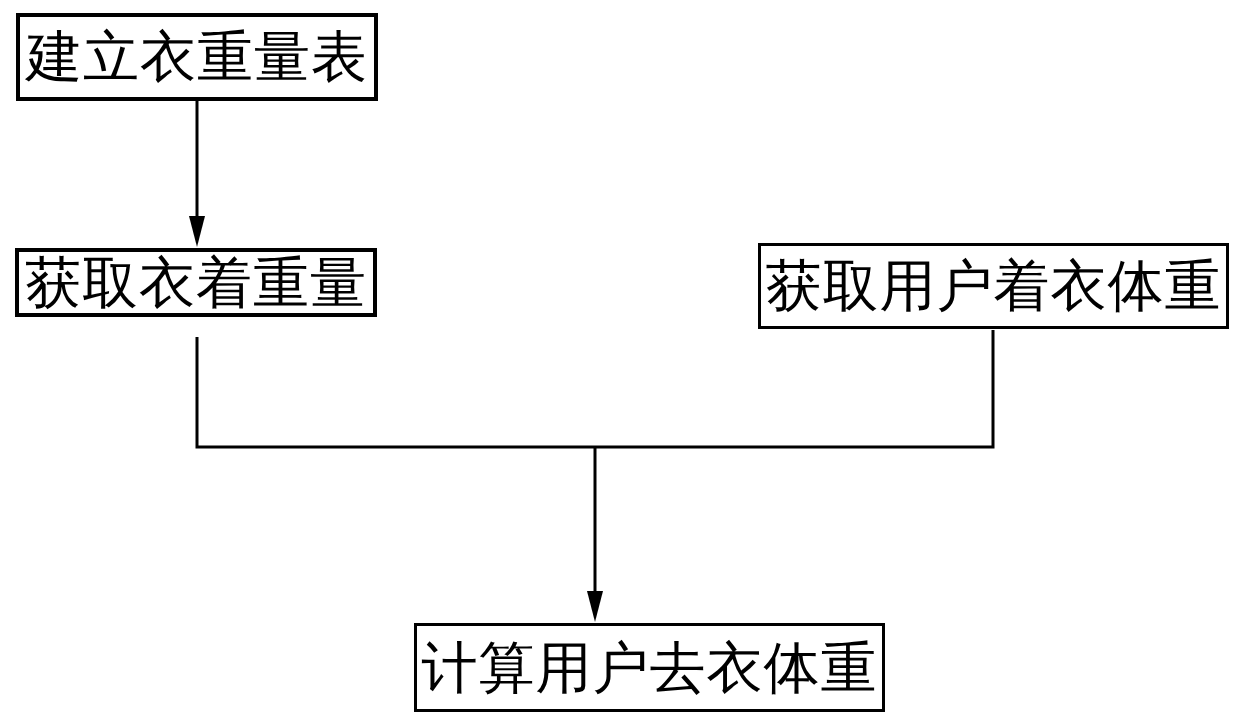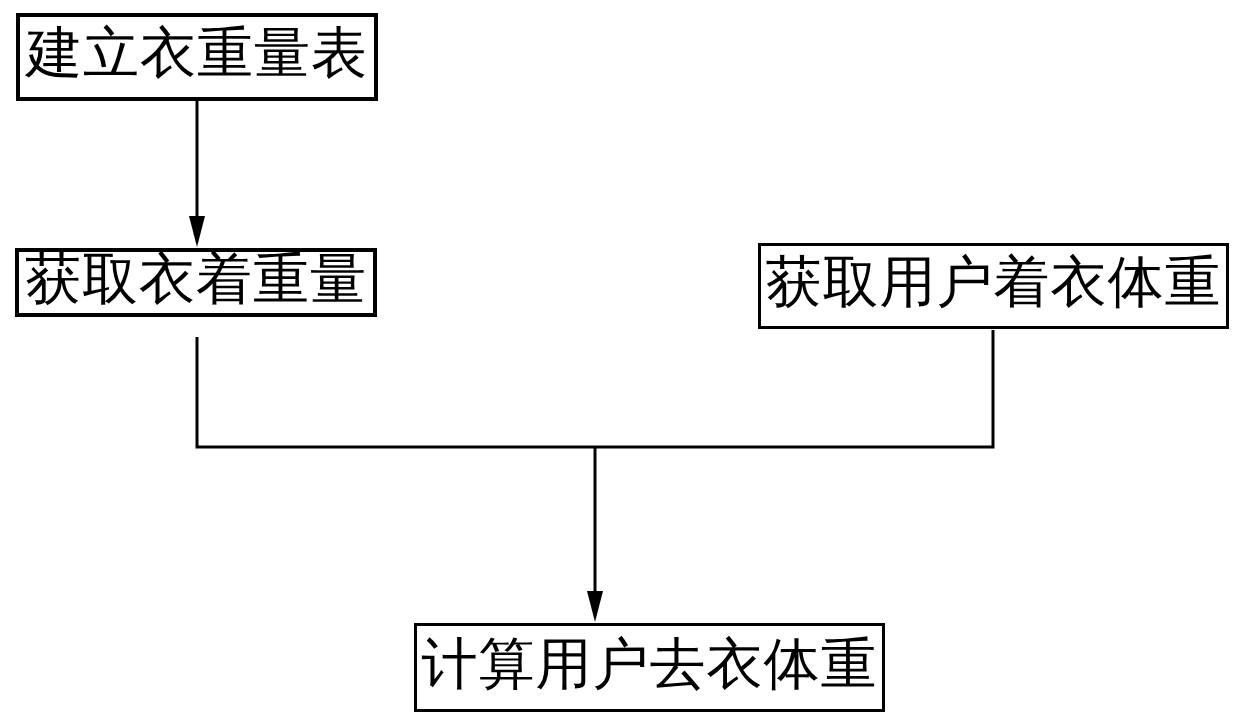--- a/index.html
+++ b/index.html
@@ -6,21 +6,21 @@
     margin: 0;
     padding: 0;
     background: #ffffff;
   }
   .canvas {
     position: relative;
     width: 1240px;
     height: 727px;
     background: #ffffff;
     overflow: hidden;
-    font-family: Liberation Mono, monospace;
+    font-family: Liberation Serif, serif;
   }
   .flow-box {
     position: absolute;
     box-sizing: border-box;
     border: 4px solid #000000;
     background: #ffffff;
     display: flex;
     align-items: center;
     justify-content: center;
     font-size: 56px;

